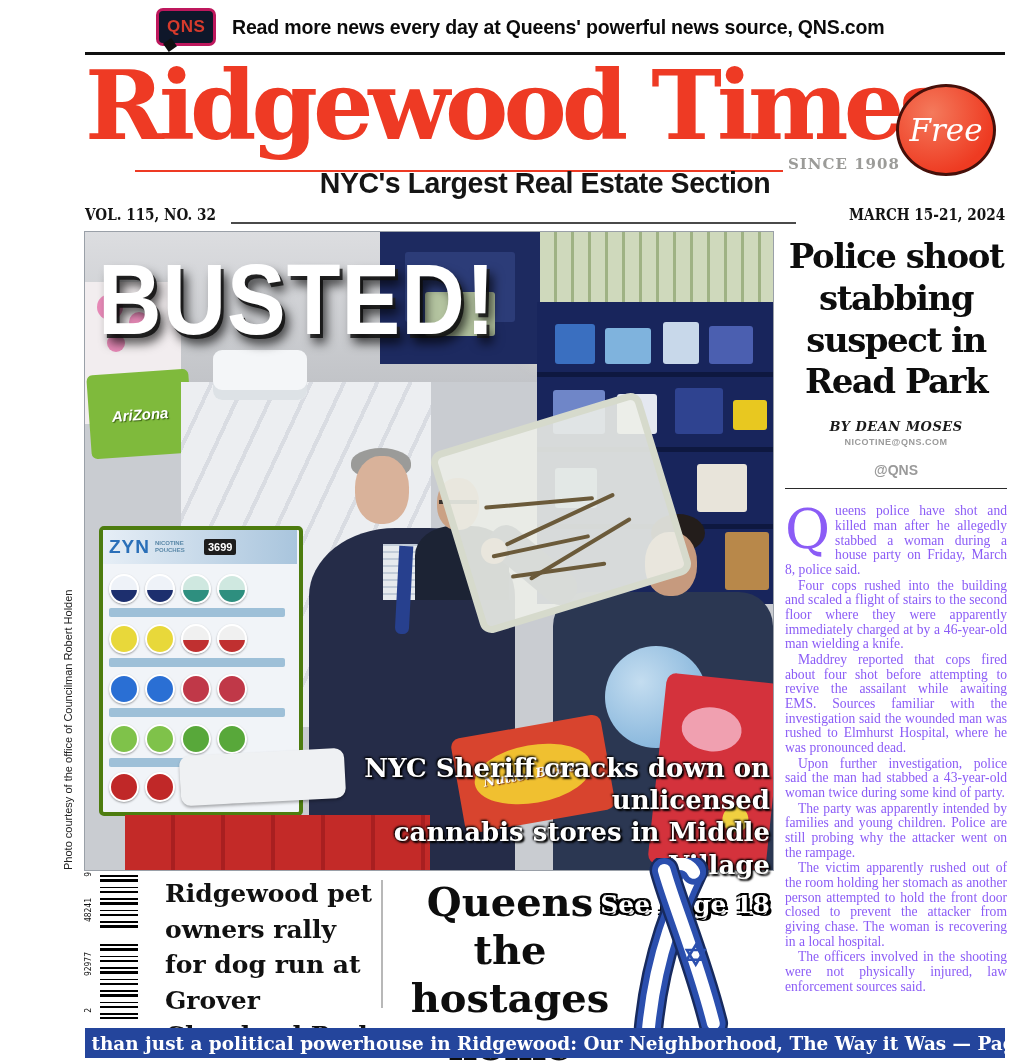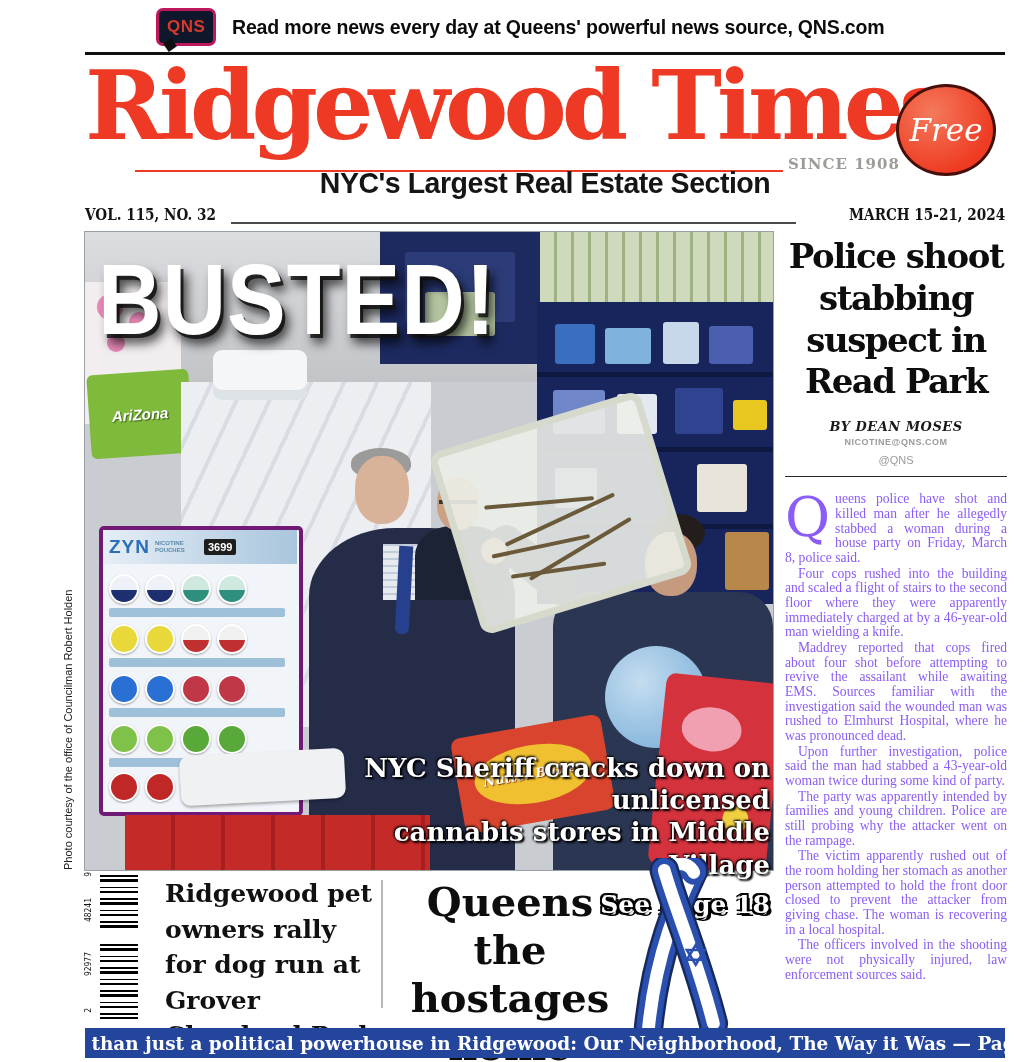--- a/index.html
+++ b/index.html
@@ -59,21 +59,21 @@
   .ph-flower{width:26px;height:26px;border-radius:50%;background:#e88ab8;}
   .ph-arizona{left:4px;top:140px;width:102px;height:84px;background:#7fba3c;border-radius:6px;
       transform:rotate(-4deg);display:flex;align-items:center;justify-content:center;}
   .ph-arizona span{position:static;color:#fff;font-weight:bold;font-style:italic;font-size:15px;
       text-shadow:1px 1px 1px #3a6012;}
   .ph-marble{left:96px;top:150px;width:250px;height:345px;
       background:repeating-linear-gradient(115deg,#eceef1 0 26px,#d9dce2 26px 30px);}
   .ph-ac{left:128px;top:118px;width:94px;height:50px;background:#f4f6f8;border-radius:9px;
       box-shadow:inset 0 -10px 0 #dde2e6;}
   .ph-zyn{left:14px;top:294px;width:196px;height:282px;background:#f1f4f8;
-      border:4px solid #701a75;border-radius:5px;}
+      border:4px solid #4d7c0f;border-radius:5px;}
   .ph-zyn-head{left:0;top:0;width:188px;height:34px;
       background:linear-gradient(90deg,#e6eef6,#a9c5dd);display:flex;align-items:center;gap:5px;padding-left:6px;}
   .ph-zyn-head *{position:static;}
   .zyn-brand{color:#2a6fb8;font-weight:bold;font-size:19px;letter-spacing:1px;}
   .zyn-sub{color:#5a88a8;font-weight:bold;font-size:6px;width:44px;line-height:1.1;}
   .zyn-price{background:#1d1d1d;color:#fff;font-size:11px;font-weight:bold;padding:2px 4px;border-radius:2px;}
   .zyn-row{left:6px;width:176px;height:34px;display:flex;gap:6px;align-items:center;}
   .zyn-can{position:static;width:26px;height:26px;border-radius:50%;border:2px solid #fff;
       box-shadow:0 1px 2px rgba(0,0,0,.35);}
   .zyn-label{left:6px;width:176px;height:9px;background:#9ec0d8;border-radius:2px;}
@@ -122,21 +122,21 @@
   .photo-credit{position:absolute;left:62px;top:550px;height:320px;
       writing-mode:vertical-rl;transform:rotate(180deg);font-size:11px;color:#222;white-space:nowrap;}
 
   
   .article{position:absolute;left:785px;top:236px;width:222px;}
   .article-headline{font-family:"DejaVu Serif",serif;font-weight:bold;font-size:34px;line-height:1.23;
       text-align:center;color:#0d0d0d;letter-spacing:-1.5px;}
   .byline{margin-top:16px;text-align:center;font-family:"DejaVu Serif",serif;font-weight:bold;
       font-style:italic;font-size:13px;color:#1a1a1a;letter-spacing:0.5px;}
   .by-email{margin-top:3px;text-align:center;font-size:9px;font-weight:bold;color:#9a9a9a;letter-spacing:0.5px;}
-  .by-social{margin-top:7px;text-align:center;font-size:11px;font-weight:normal;color:#9a9a9a;}
+  .by-social{margin-top:15px;text-align:center;font-size:14px;font-weight:bold;color:#9a9a9a;}
   .article-rule{margin-top:10px;height:1px;background:#2a2a2a;}
   .article-body{margin-top:15px;font-family:"Liberation Serif",serif;font-size:13.6px;line-height:1.08;
       text-align:justify;color:#8b5cf6;}
   .article-body p{margin:0 0 1px 0;}
   .article-body p + p{text-indent:13px;}
   .dropcap::first-letter{float:left;font-family:"DejaVu Serif",serif;font-size:55px;line-height:.82;
       padding:3px 5px 0 0;}
 
   
   .bottom-strip{position:absolute;left:85px;top:870px;width:920px;height:154px;}

